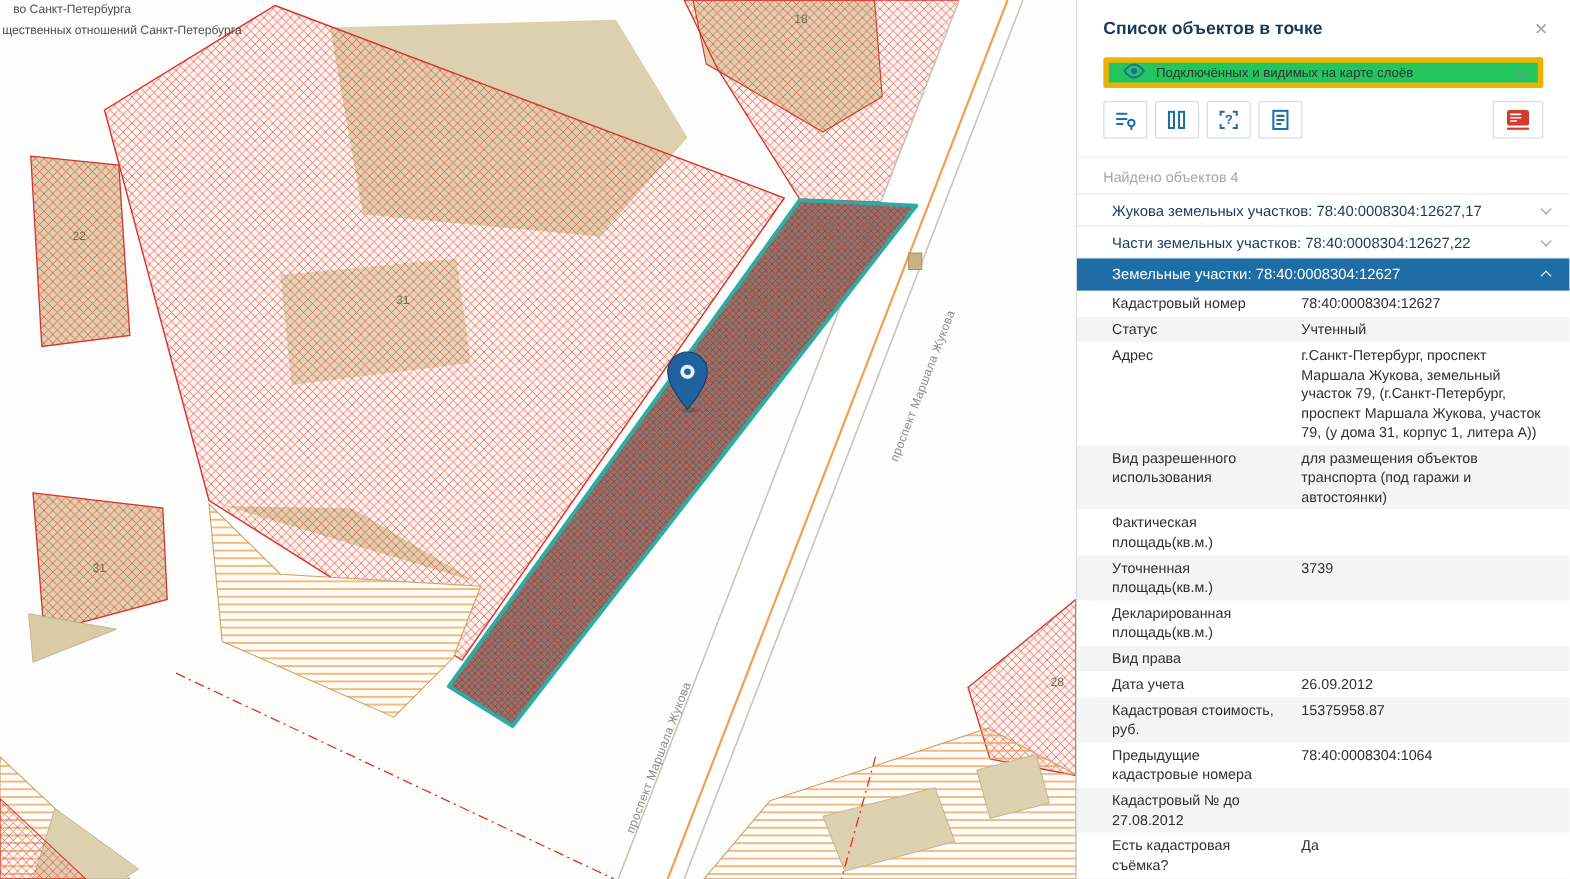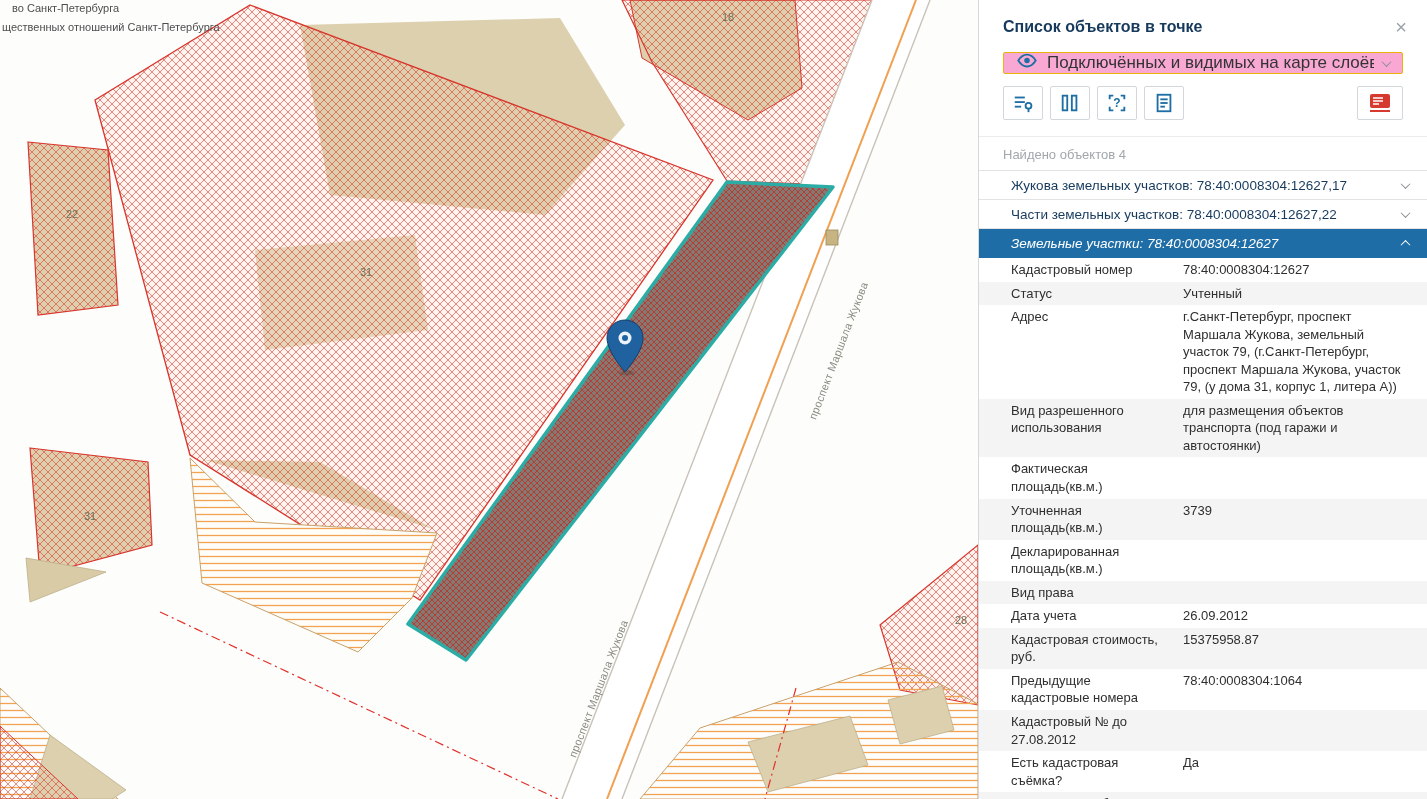--- a/index.html
+++ b/index.html
@@ -16,23 +16,23 @@
 
   
   .panel { width:449px; height:799px; border-left:1px solid #d8d8d8; background:#fff;
            display:flex; flex-direction:column; overflow:hidden; }
 
   .panel-header { display:flex; align-items:center; justify-content:space-between;
                   padding:17px 20px 13px 24px;gap:33px; }
   .panel-title { font-size:16px; font-weight:bold; color:#16395c; }
   .close-btn { font-size:20px; color:#9aa3ab; background:none; border:none; cursor:pointer; line-height:1; }
 
-  .layer-select { margin:2px 24px 12px 24px; height:38px; border:1px solid #eab308; border-radius:2px;
-                  display:flex; align-items:center; gap:9px; padding:0 12px; font-size:17px; color:#333;
-                  cursor:pointer; background:#f9a8d4; }
+  .layer-select { margin:2px 24px 12px 24px; height:38px; border:5px solid #eab308; border-radius:2px;
+                  display:flex; align-items:center; gap:9px; padding:0 12px; font-size:12px; color:#333;
+                  cursor:pointer; background:#22c55e; }
   .layer-select .label { flex:1; white-space:nowrap; overflow:hidden; }
 
   .chev { width:7px; height:7px; border-right:1.5px solid #8a9096; border-bottom:1.5px solid #8a9096;
           display:inline-block; flex:none; }
   .chev.down { transform:rotate(45deg) translate(-1px,-1px); }
   .chev.up   { transform:rotate(-135deg) translate(-1px,-1px); }
   .chev.white { border-color:#fff; }
 
   .toolbar { margin:0 24px 12px 24px; display:flex; gap:7px; align-items:center; }
   .tool-btn { width:40px; height:34px; background:#fff; border:1px solid #d2d7db; border-radius:2px;
@@ -42,21 +42,21 @@
   .tool-btn.red { margin-left:auto; width:46px; }
 
   .found { margin:4px 0 0 0; padding:10px 24px 8px 24px; border-top:1px solid #ececec;
            color:#a2a7ac; font-size:13px; }
 
   .sections { border-top:1px solid #e3e3e3; }
   .section-row { height:29px; display:flex; align-items:center; padding:0 18px 0 32px;
                  border-bottom:1px solid #e3e3e3; font-size:13.5px; color:#16395c; cursor:pointer;
                  background:#fff; }
   .section-row .sec-label { flex:1; white-space:nowrap; overflow:hidden; }
-  .section-row.active { background:#1f6da6; border-color:#1f6da6; color:#fff;font-style:italic; }
+  .section-row.active { background:#1f6da6; border-color:#1f6da6; color:#fff; }
 
   .attrs { font-size:13px; color:#2f2f2f; }
   .attr-row { display:grid; grid-template-columns:148px 1fr; column-gap:24px;
               padding:3px 18px 3px 32px; line-height:1.35; }
   .attr-row:nth-child(even) { background:#f4f4f4; }
   .attr-row .lbl { color:#2f2f2f; }
   .attr-row .val { color:#2f2f2f; }
   .underline-red { border-bottom:2px solid #cd3a31; padding-bottom:1px; display:inline-block; }
 </style>
 </head>

